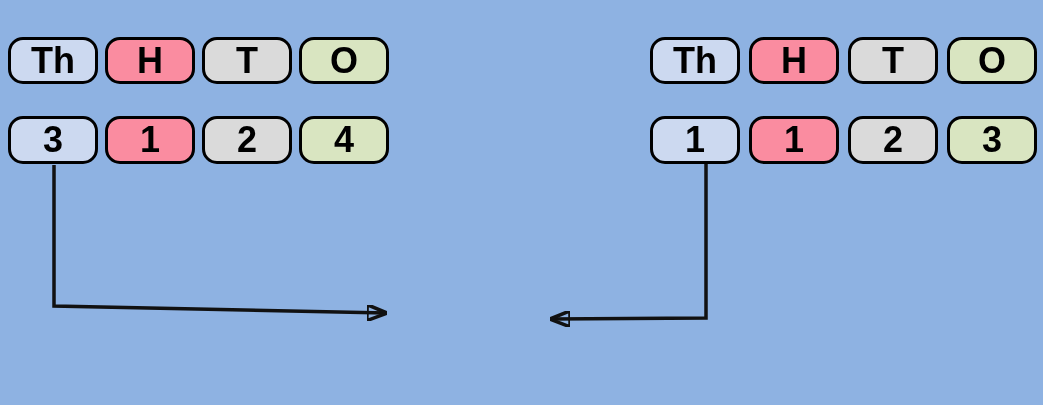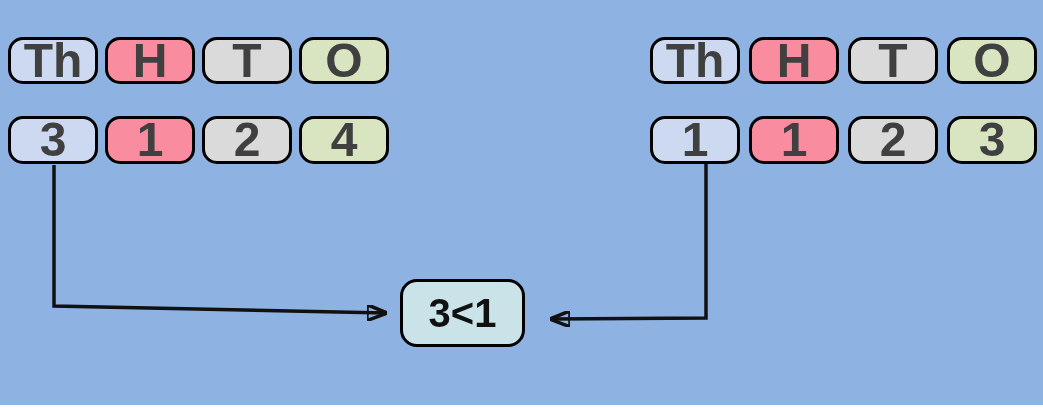--- a/index.html
+++ b/index.html
@@ -35,23 +35,23 @@
   }
   .pv-left  { left: 8px;   top: 11px; }
   .pv-right { left: 650px; top: 11px; column-gap: 9px; }
 
   .cell {
     border: 3px solid var(--outline, #000);
     border-radius: 15px;
     display: flex;
     align-items: center;
     justify-content: center;
-    font-size: 48px;
+    font-size: 36px;
     font-weight: 700;
-    color: #404040;
+    color: #000000;
     box-sizing: border-box;
     line-height: 1;
     margin-top: 26px;
   }
   .col-th { background: var(--thousands, #ccd9f0); }
   .col-h  { background: var(--hundreds,  #fa8ca0); }
   .col-t  { background: var(--tens,      #dadada); }
   .col-o  { background: var(--ones,      #d9e5c1); }
 
   .compare-box {
@@ -108,19 +108,16 @@
     <div class="cell col-th">Th</div>
     <div class="cell col-h">H</div>
     <div class="cell col-t">T</div>
     <div class="cell col-o">O</div>
     <div class="cell col-th">1</div>
     <div class="cell col-h">1</div>
     <div class="cell col-t">2</div>
     <div class="cell col-o">3</div>
   </div>
 
-  <div class="compare-box">
-    <span>3&lt;1</span>
-  </div>
 
   <div class="bottom-strip"></div>
 
 </div>
 
 </body></html>

